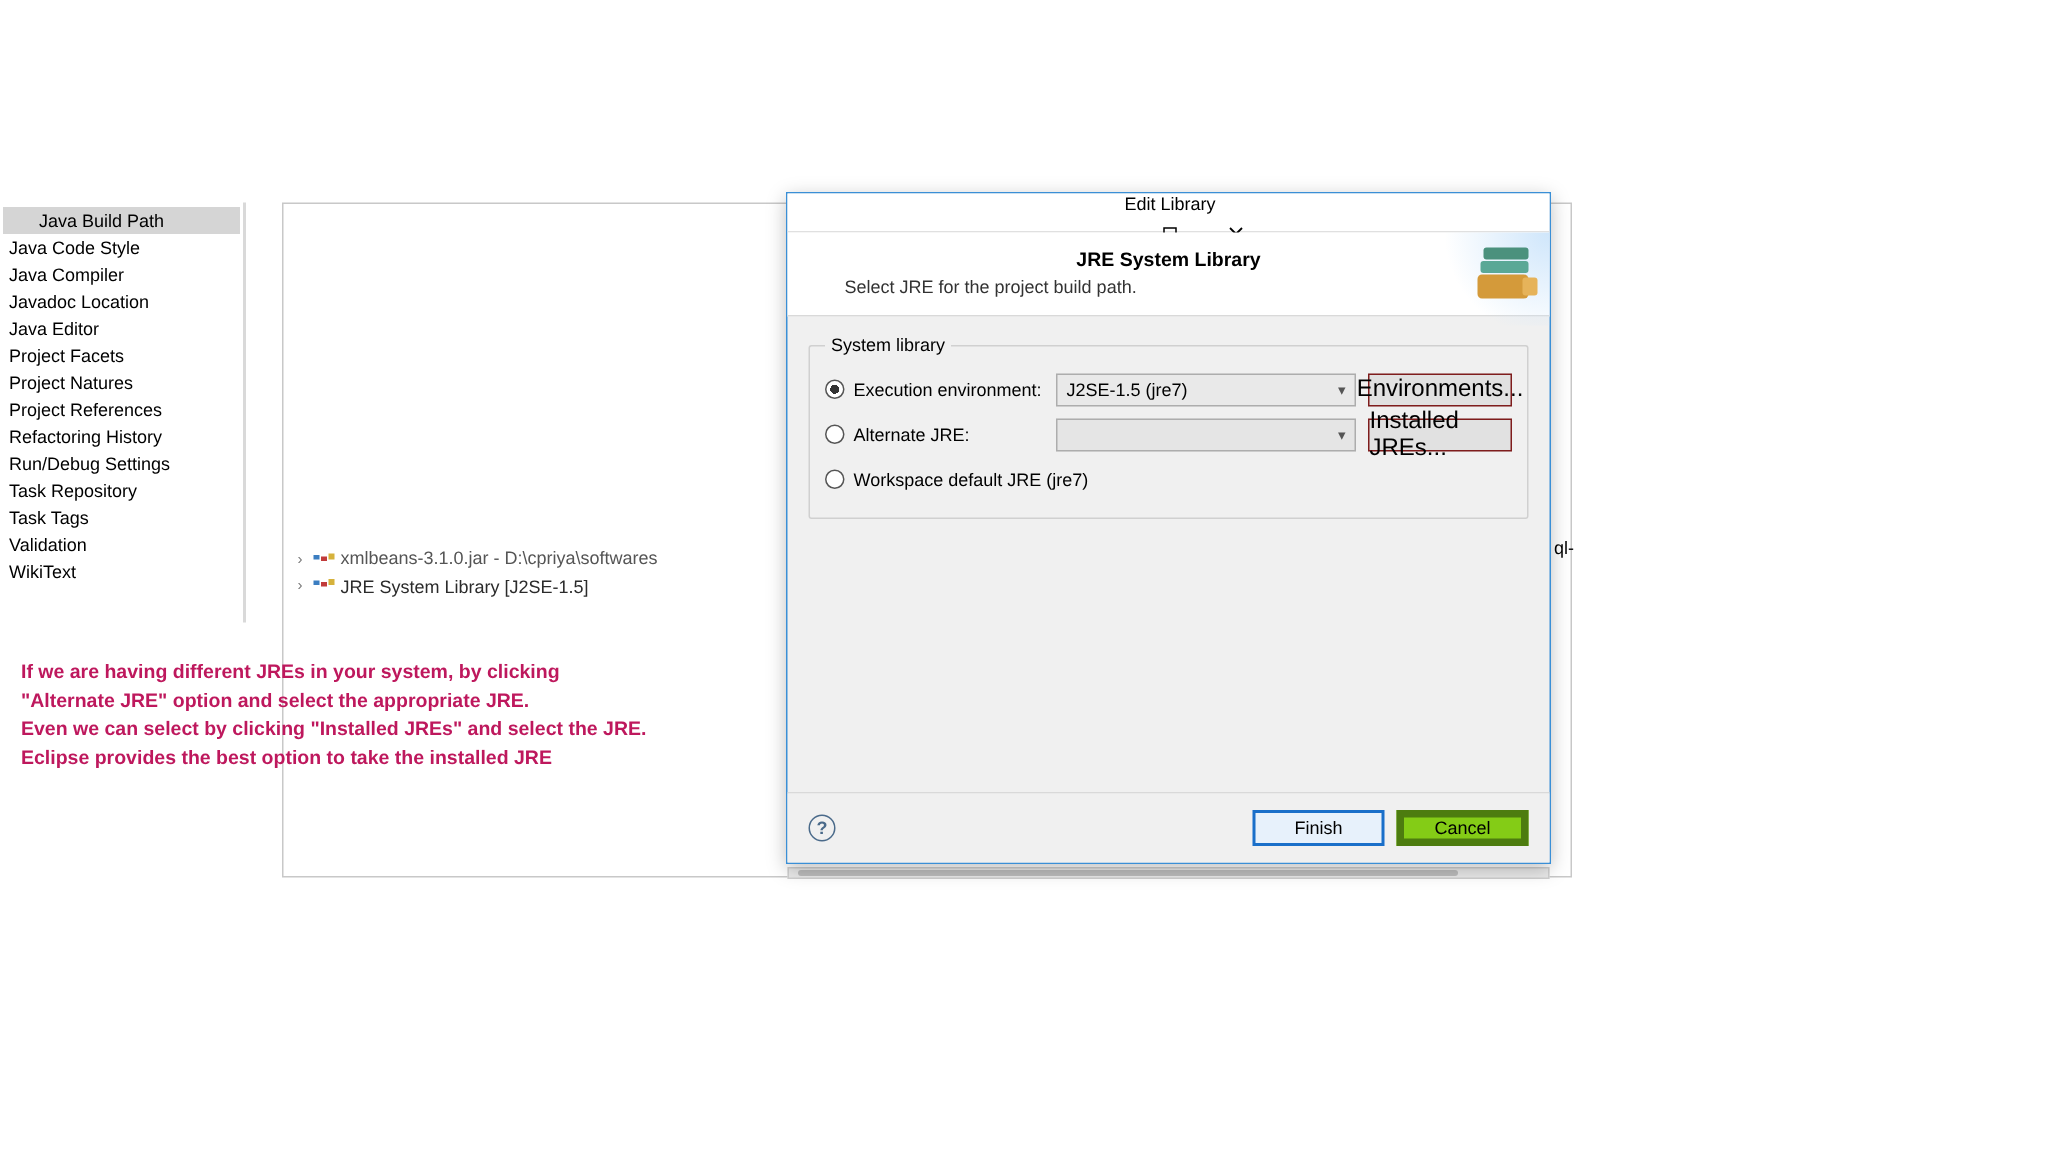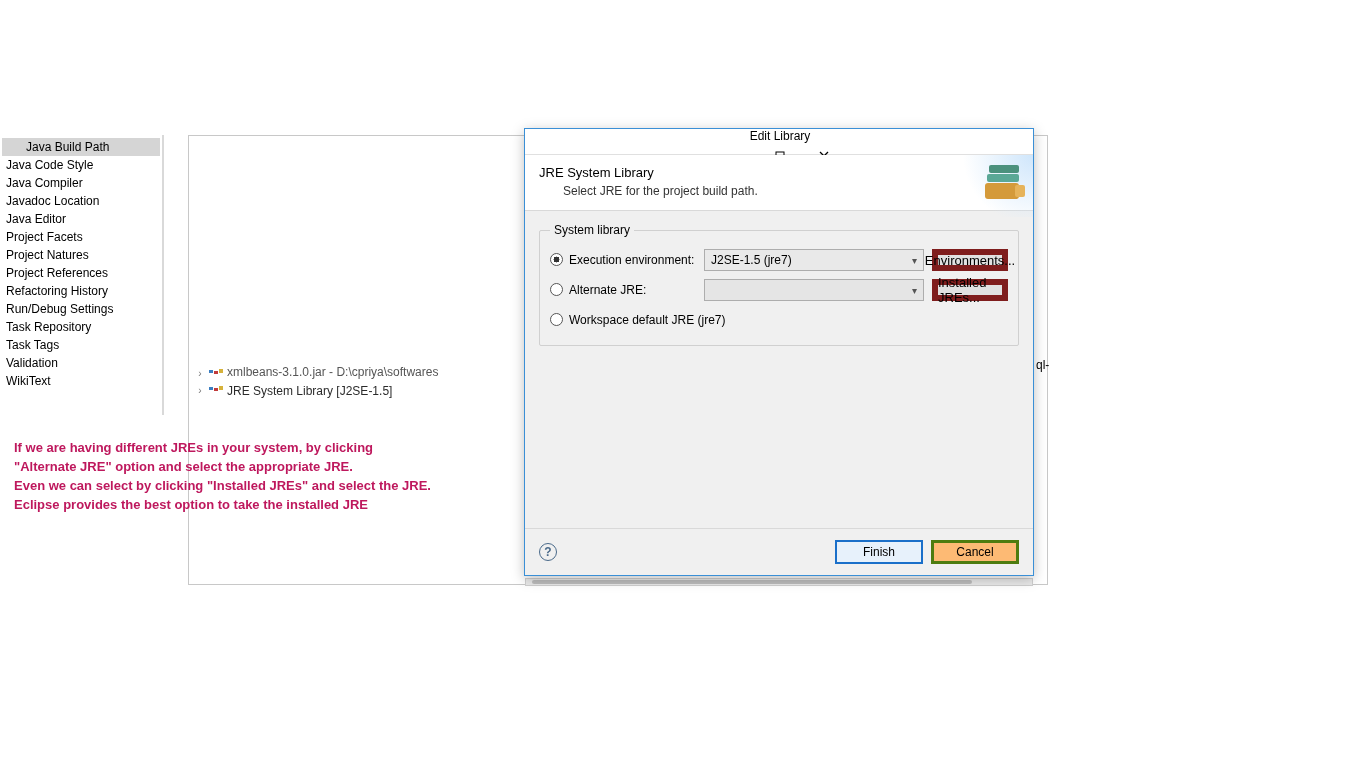--- a/index.html
+++ b/index.html
@@ -141,21 +141,21 @@
     cursor:default;
   }
   .win-btn svg { pointer-events:none; }
 
   .header-area {
     background: #ffffff;
     padding: 10px 14px 12px 14px;
     position: relative;
     border-bottom: 1px solid #d9d9d9;
   }
-  .header-title { font-size: 13px; font-weight: 400; margin-bottom: 4px; }
+  .header-title { font-size: 13px; font-weight: 700; margin-bottom: 4px; text-align: center; }
   .header-sub { font-size: 12px; color: #333; margin-left: 24px; }
   .header-corner {
     position:absolute; right:0; top:0; width:70px; height:62px;
     background: radial-gradient(circle at 70px 0px, #cfe6fb 0, rgba(207,230,251,0) 70px);
   }
   .books-icon {
     position:absolute; right:6px; top:6px; width:48px; height:42px;
   }
   .book { position:absolute; width:30px; height:8px; border-radius:2px; }
   .book.b1{ background:#4b917d; top:4px; left:10px; }
@@ -201,46 +201,46 @@
     border:1px solid #adadad;
     background:#e9e9e9;
     display:flex; align-items:center; justify-content:space-between;
     padding:0 6px 0 6px;
     font-size:12px;
     color:#000;
   }
   .combo.disabled { color:#808080; background:#e5e5e5; }
   .chev { color:#555; font-size:10px; }
   .side-btn {
-    width: 76px; height:22px;
-    border:6px solid #7f1d1d;
+    width: 96px; height:22px;
+    border:1px solid #7f1d1d;
     background:#e1e1e1;
-    font-size:13px;
+    font-size:16px;
     display:flex; align-items:center; justify-content:center;
     cursor:default;
   }
 
   .footer-sep { height:1px; background:#d9d9d9; }
   .footer {
     height: 46px;
     display:flex; align-items:center;
     padding: 0 14px;
     background:#f0f0f0;
   }
   .help-icon {
     width:18px; height:18px; border:1.5px solid #4a6a8a; border-radius:50%;
     display:flex; align-items:center; justify-content:center;
     color:#4a6a8a; font-weight:700; font-size:12px;
     cursor:default;
   }
   .footer-spacer { flex:1; }
   .btn {
     width: 88px; height:24px;
-    border:3px solid #4d7c0f;
-    background:#fdba74;
+    border:5px solid #4d7c0f;
+    background:#84cc16;
     font-size:12px;
     display:flex; align-items:center; justify-content:center;
     margin-left:8px;
     cursor:default;
   }
   .btn.primary { border:2px solid #1a6fc9; background:#e7f1fb; }
 
   .right-scroll-hint {
     position:absolute;
     left: 525px;

